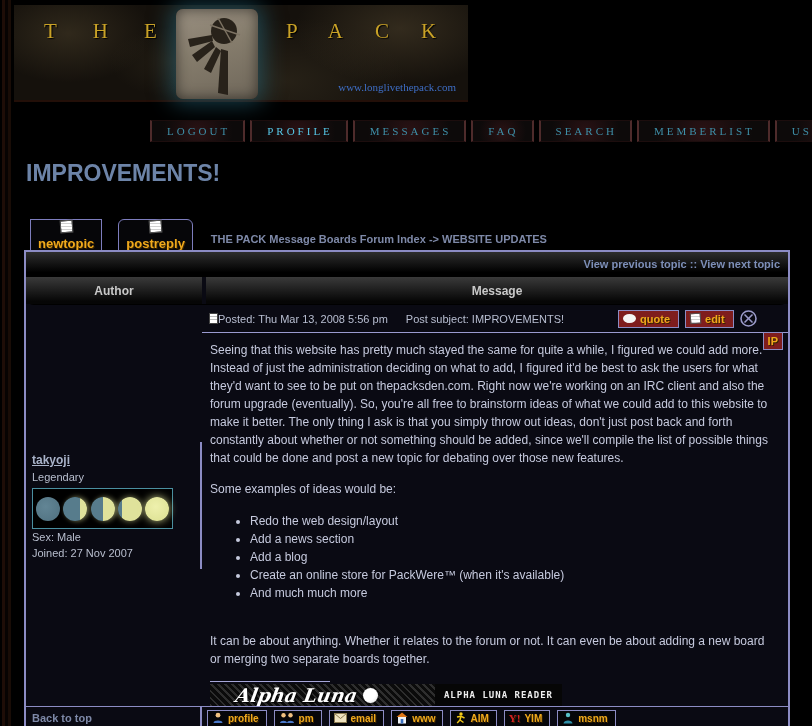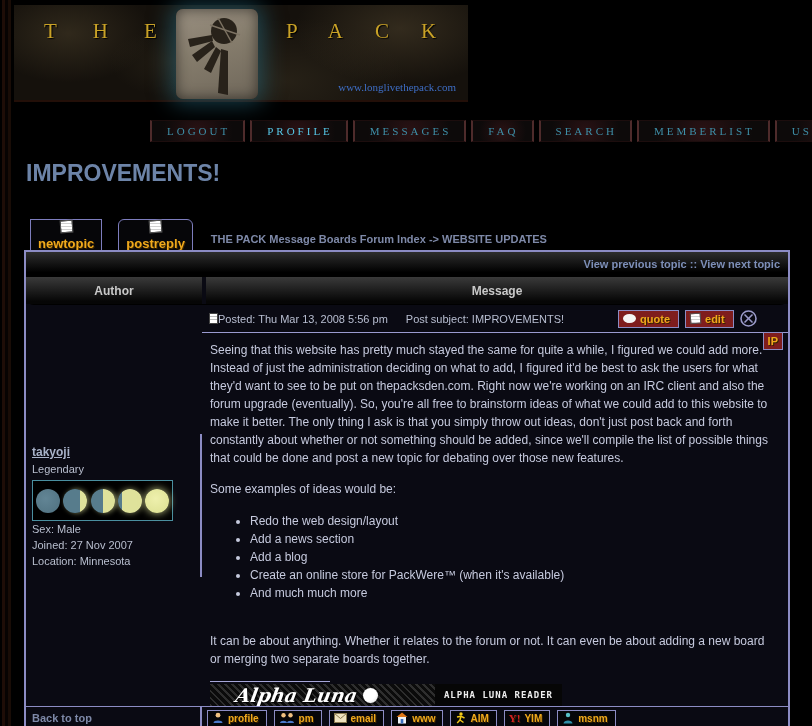--- a/index.html
+++ b/index.html
@@ -235,21 +235,20 @@
       <div class="avatar-box">
         <span class="moon moon-1"></span>
         <span class="moon moon-2"></span>
         <span class="moon moon-3"></span>
         <span class="moon moon-4"></span>
         <span class="moon moon-5"></span>
       </div>
       <div class="author-details">
         <div>Sex: Male</div>
         <div>Joined: 27 Nov 2007</div>
-        <div>Location: Minnesota</div>
       </div>
     </div>
 
     <div class="message-cell">
       <div class="post-header">
         <span class="page-icon"></span>
         <span class="posted-text">Posted: Thu Mar 13, 2008 5:56 pm</span>
         <span class="subject-text">Post subject: IMPROVEMENTS!</span>
         <div class="post-actions">
           <div class="act-btn">

